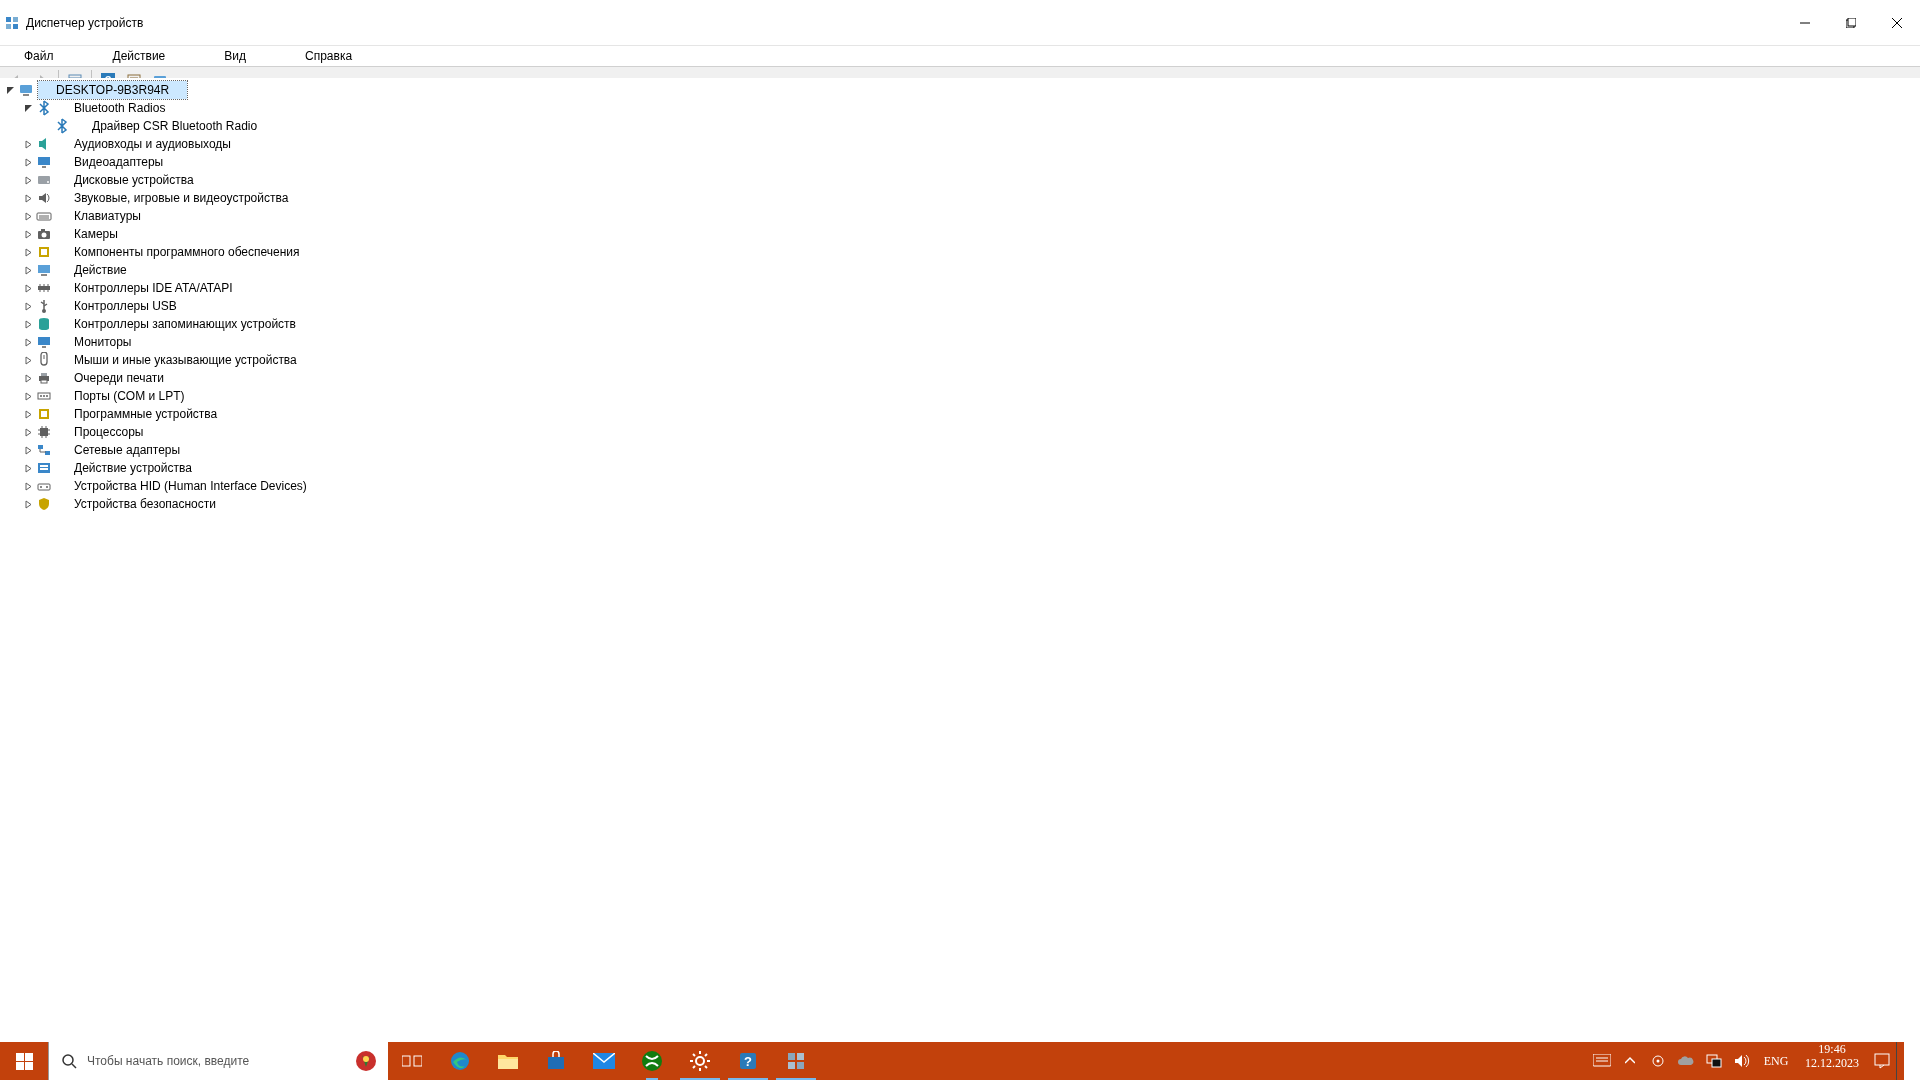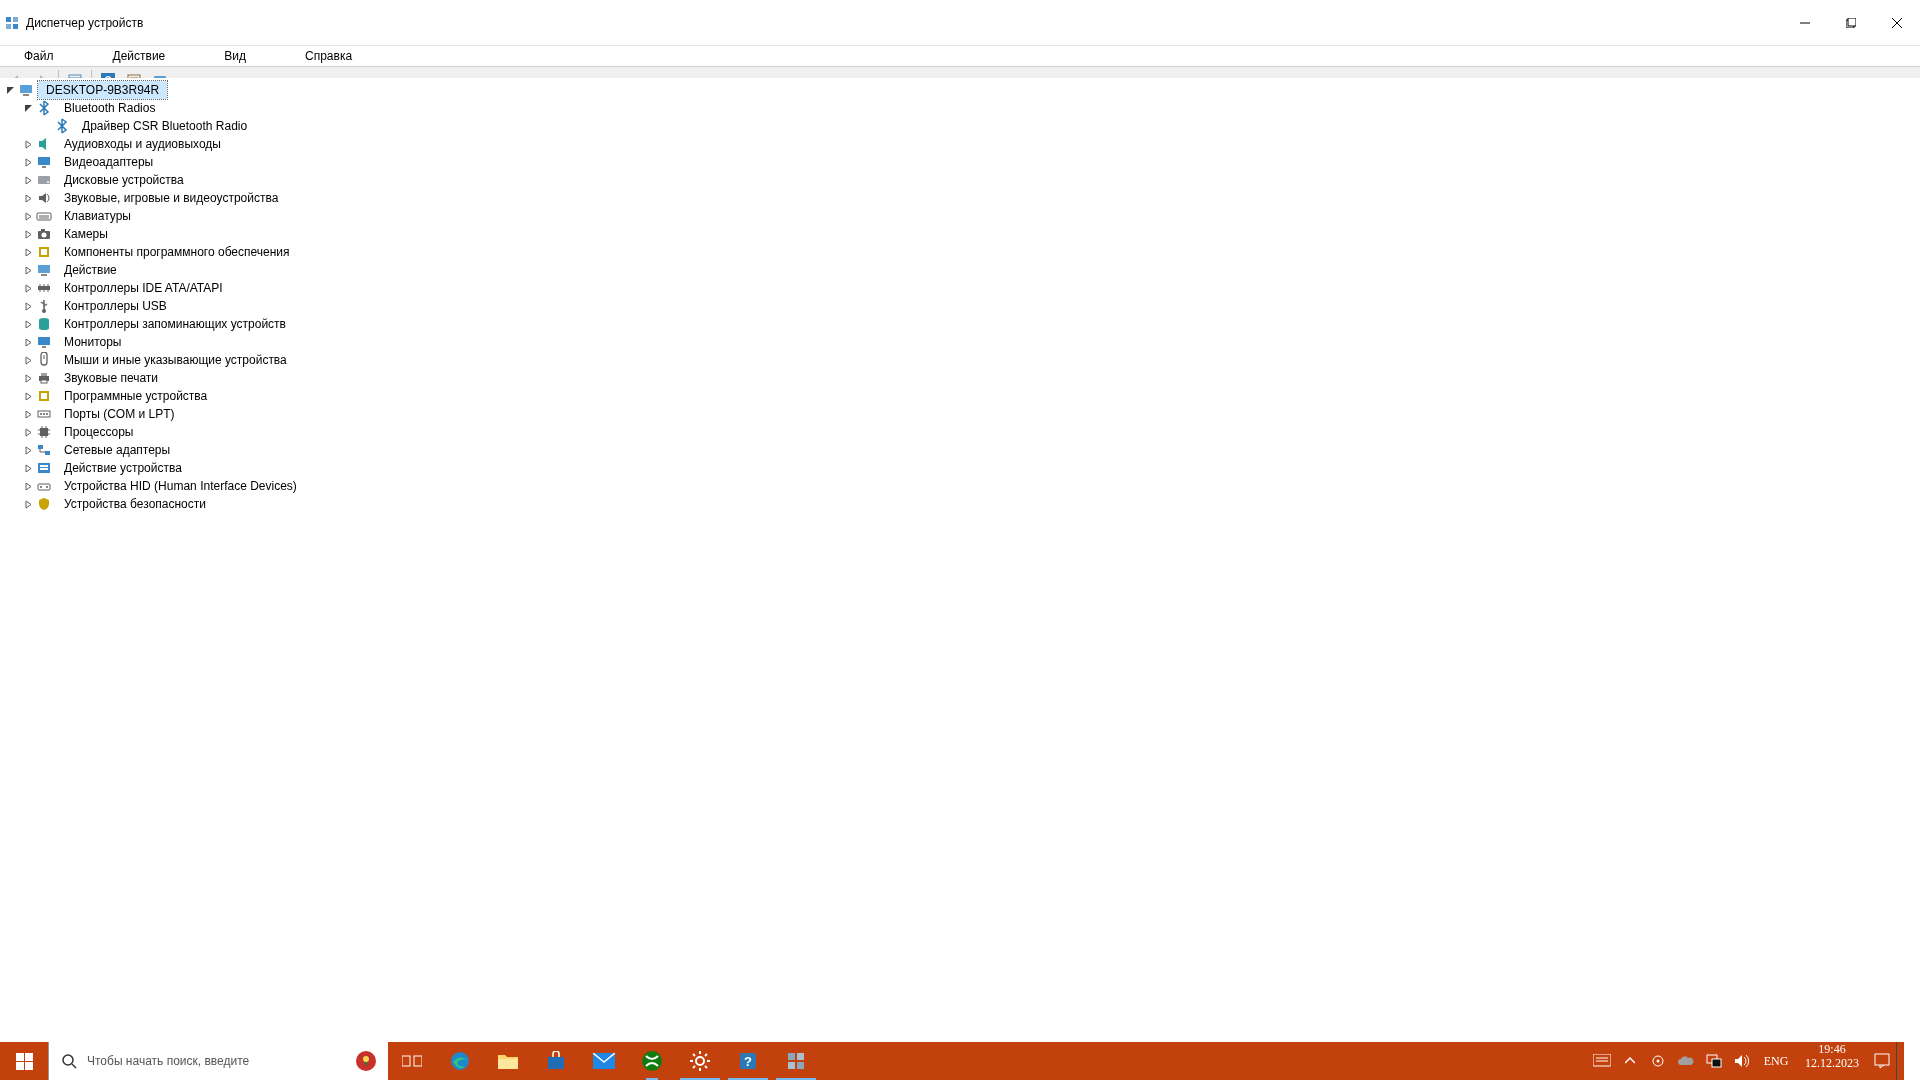--- a/index.html
+++ b/index.html
@@ -12,21 +12,21 @@
 .menubar { height:20px; display:flex; align-items:center; padding-left:16px; background:#fff;gap:43px; }
 .menubar .mitem { padding:2px 8px; cursor:default; }
 .toolbar { height:28px; border-top:1px solid #d0d0d0; border-bottom:1px solid #d0d0d0; background:#f0f0f0; display:flex; align-items:center; padding:0 4px; gap:2px; }
 .toolbar .tbtn { width:24px; height:24px; display:flex; align-items:center; justify-content:center; border:1px solid transparent; }
 .toolbar .tbtn.disabled { opacity:.4; }
 .toolbar .sep { width:1px; height:20px; background:#c0c0c0; margin:0 2px; }
 .tree-area { position:absolute; top:78px; left:0; right:0; bottom:42px; background:#fff; overflow:auto; padding:2px 0 0 4px; border-top:1px solid #fff; }
 .tree-node { display:flex; align-items:center; height:18px; line-height:18px; white-space:nowrap; }
 .tree-node .expander { width:12px; height:12px; display:flex; align-items:center; justify-content:center; margin-right:2px; cursor:default; }
 .tree-node .tn-icon { width:16px; height:16px; margin-right:4px; display:flex; align-items:center; justify-content:center; }
-.tree-node .tn-label { padding:0 8px; }
+.tree-node .tn-label { padding:0 18px; }
 .tree-node.selected .tn-label { background:#cce8ff; outline:1px dotted #666; }
 .tree-children { padding-left:18px; }
 
 .taskbar { position:absolute; left:0; right:16px; bottom:0; height:38px; background:#c2410c; display:flex; align-items:center; color:#fff; }
 .start-btn { width:48px; height:100%; display:flex; align-items:center; justify-content:center; }
 .search-box { width:340px; height:100%; background:#fff; display:flex; align-items:center; color:#555; padding-left:12px; gap:10px; border-left:1px solid #999; }
 .tb-icon { width:48px; height:100%; display:flex; align-items:center; justify-content:center; position:relative; }
 .tb-icon.active::after { content:""; position:absolute; bottom:0; left:4px; right:4px; height:2px; background:#76b9ed; }
 .tb-icon.open::after { content:""; position:absolute; bottom:0; left:18px; right:18px; height:2px; background:#76b9ed; }
 .tray { margin-left:auto; display:flex; align-items:center; height:100%; padding-right:2px; }
@@ -354,51 +354,51 @@
               <path d="M2 1 L7 4.5 L2 8 Z" fill="none" stroke="#606060"></path>
             </svg>
           </span>
           <span class="tn-icon">
             <svg width="16" height="16" viewBox="0 0 16 16">
               <rect x="3" y="6" width="10" height="5" fill="#606060"></rect>
               <rect x="5" y="3" width="6" height="3" fill="#9aa0a6"></rect>
               <rect x="5" y="10" width="6" height="3" fill="#fff" stroke="#606060"></rect>
             </svg>
           </span>
-          <span class="tn-label">Звуковые печати</span>
-        </div>
-        <div class="tree-node">
-          <span class="expander">
-            <svg width="9" height="9">
-              <path d="M2 1 L7 4.5 L2 8 Z" fill="none" stroke="#606060"></path>
-            </svg>
-          </span>
-          <span class="tn-icon">
-            <svg width="16" height="16" viewBox="0 0 16 16">
-              <rect x="3" y="3" width="10" height="10" fill="#c8a400"></rect>
-              <rect x="5" y="5" width="6" height="6" fill="#fff"></rect>
-            </svg>
-          </span>
-          <span class="tn-label">Программные устройства</span>
+          <span class="tn-label">Очереди печати</span>
         </div>
         <div class="tree-node">
           <span class="expander">
             <svg width="9" height="9">
               <path d="M2 1 L7 4.5 L2 8 Z" fill="none" stroke="#606060"></path>
             </svg>
           </span>
           <span class="tn-icon">
             <svg width="16" height="16" viewBox="0 0 16 16">
               <rect x="2" y="5" width="12" height="6" fill="none" stroke="#606060"></rect>
               <circle cx="5" cy="8" r="1" fill="#606060"></circle>
               <circle cx="8" cy="8" r="1" fill="#606060"></circle>
               <circle cx="11" cy="8" r="1" fill="#606060"></circle>
             </svg>
           </span>
           <span class="tn-label">Порты (COM и LPT)</span>
+        </div>
+        <div class="tree-node">
+          <span class="expander">
+            <svg width="9" height="9">
+              <path d="M2 1 L7 4.5 L2 8 Z" fill="none" stroke="#606060"></path>
+            </svg>
+          </span>
+          <span class="tn-icon">
+            <svg width="16" height="16" viewBox="0 0 16 16">
+              <rect x="3" y="3" width="10" height="10" fill="#c8a400"></rect>
+              <rect x="5" y="5" width="6" height="6" fill="#fff"></rect>
+            </svg>
+          </span>
+          <span class="tn-label">Программные устройства</span>
         </div>
         <div class="tree-node">
           <span class="expander">
             <svg width="9" height="9">
               <path d="M2 1 L7 4.5 L2 8 Z" fill="none" stroke="#606060"></path>
             </svg>
           </span>
           <span class="tn-icon">
             <svg width="16" height="16" viewBox="0 0 16 16">
               <rect x="4" y="4" width="8" height="8" fill="#606060"></rect>

